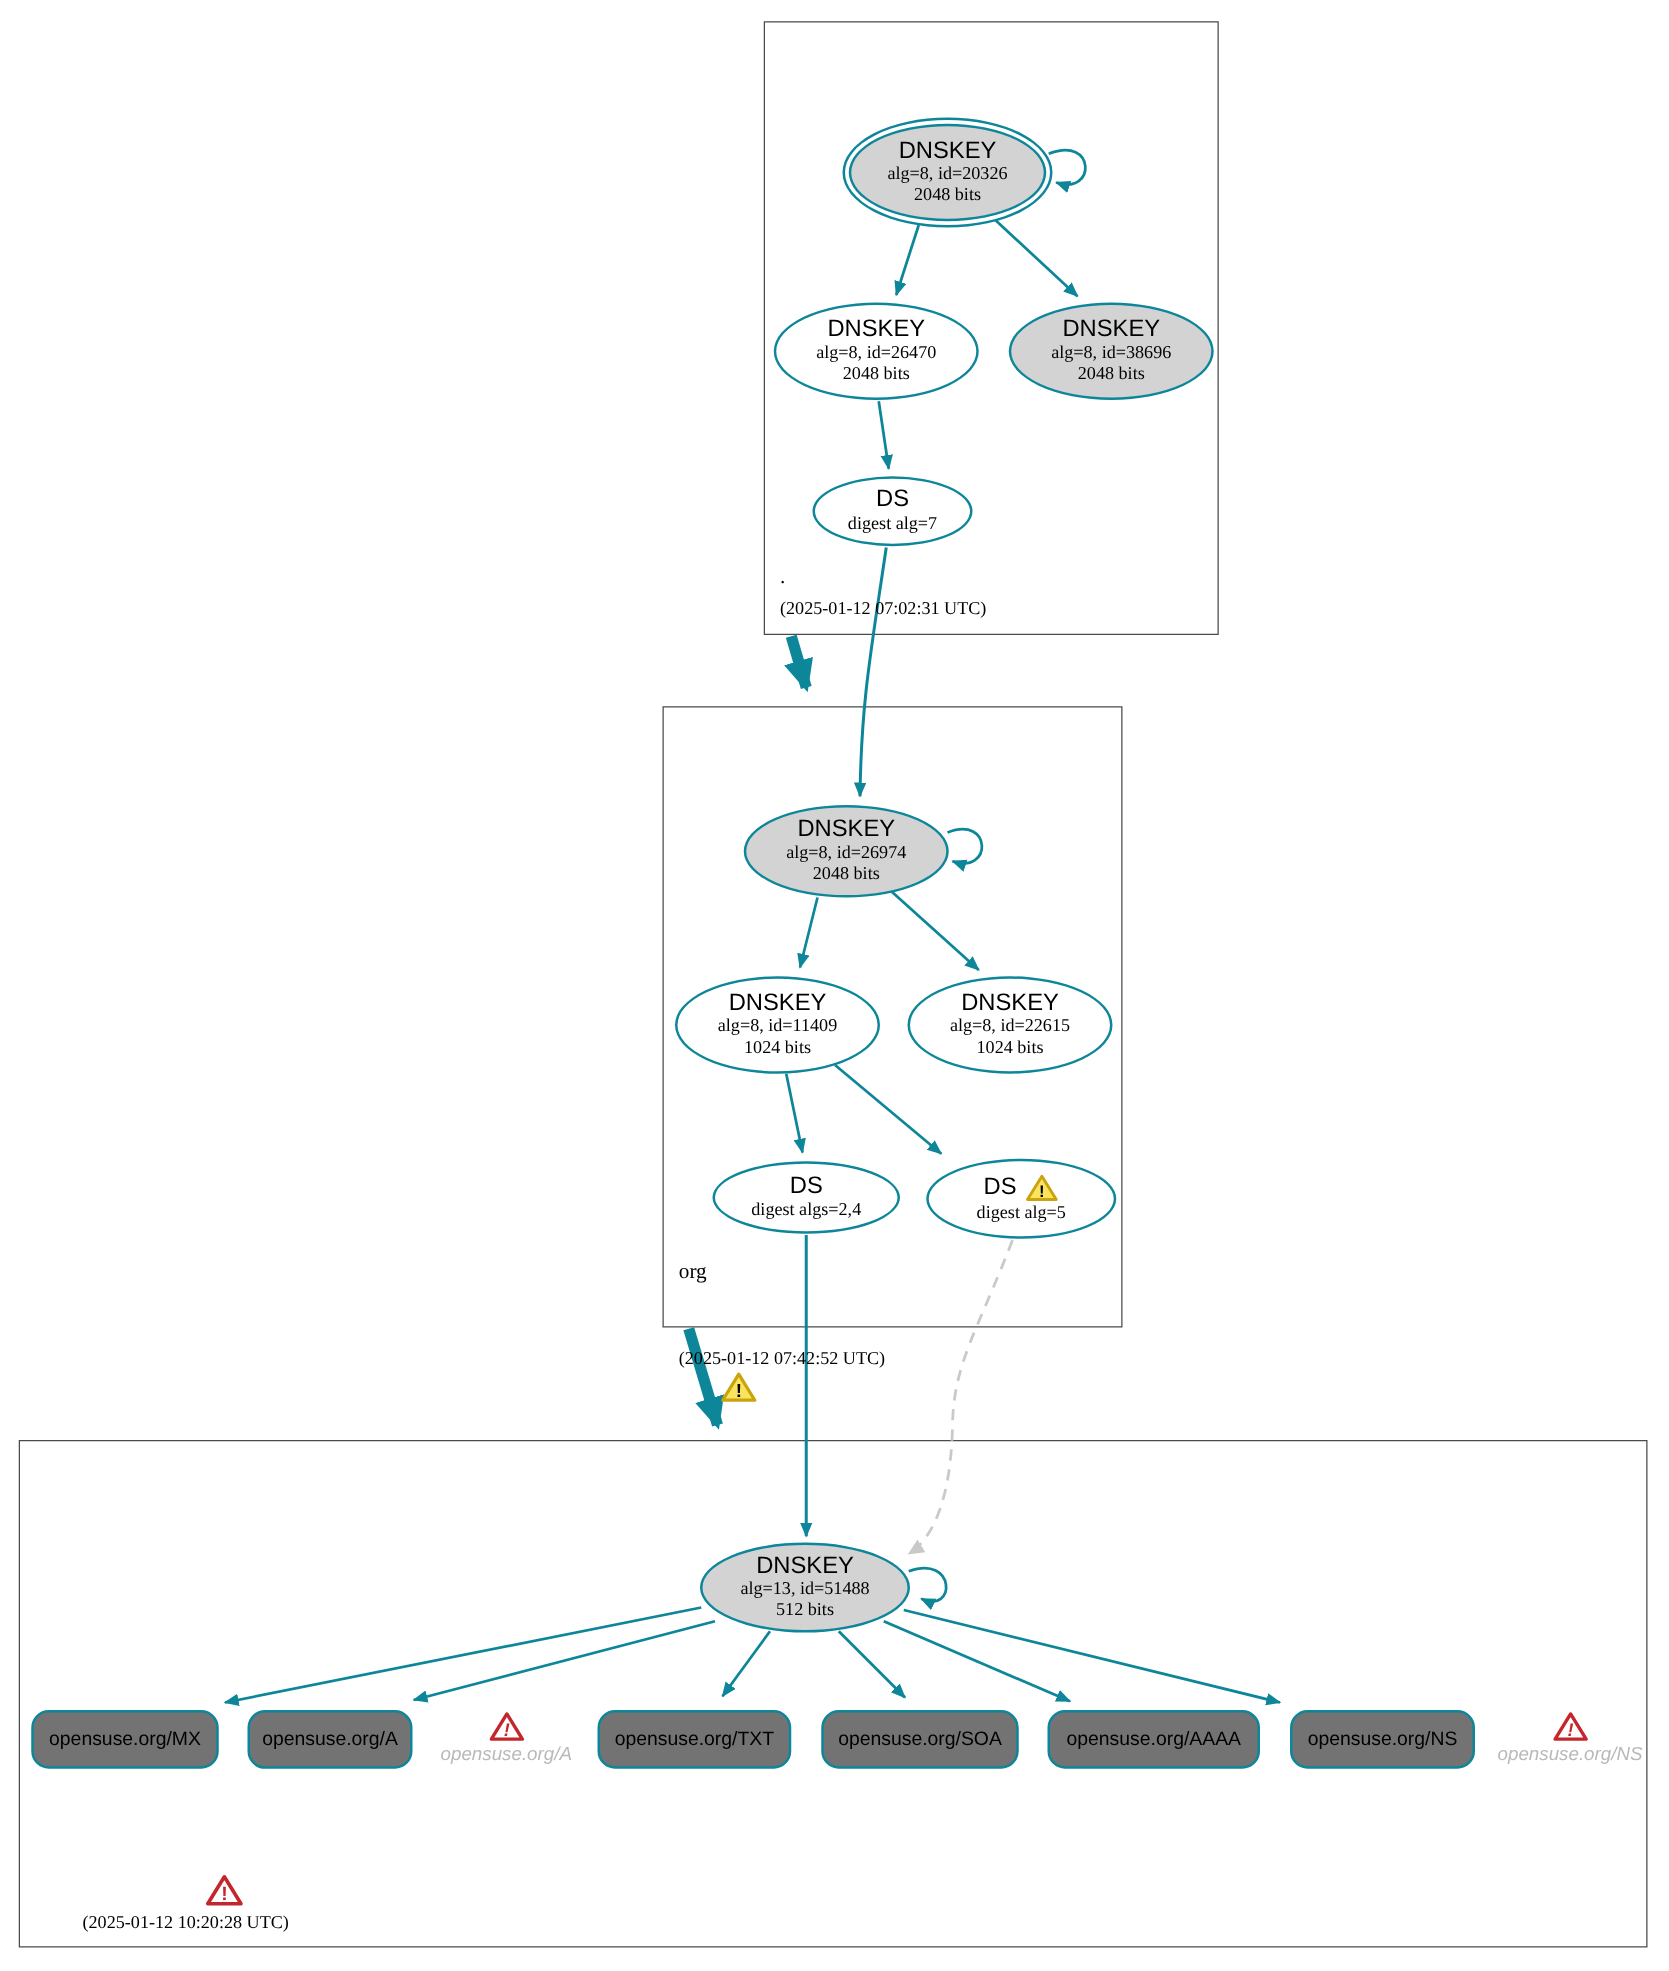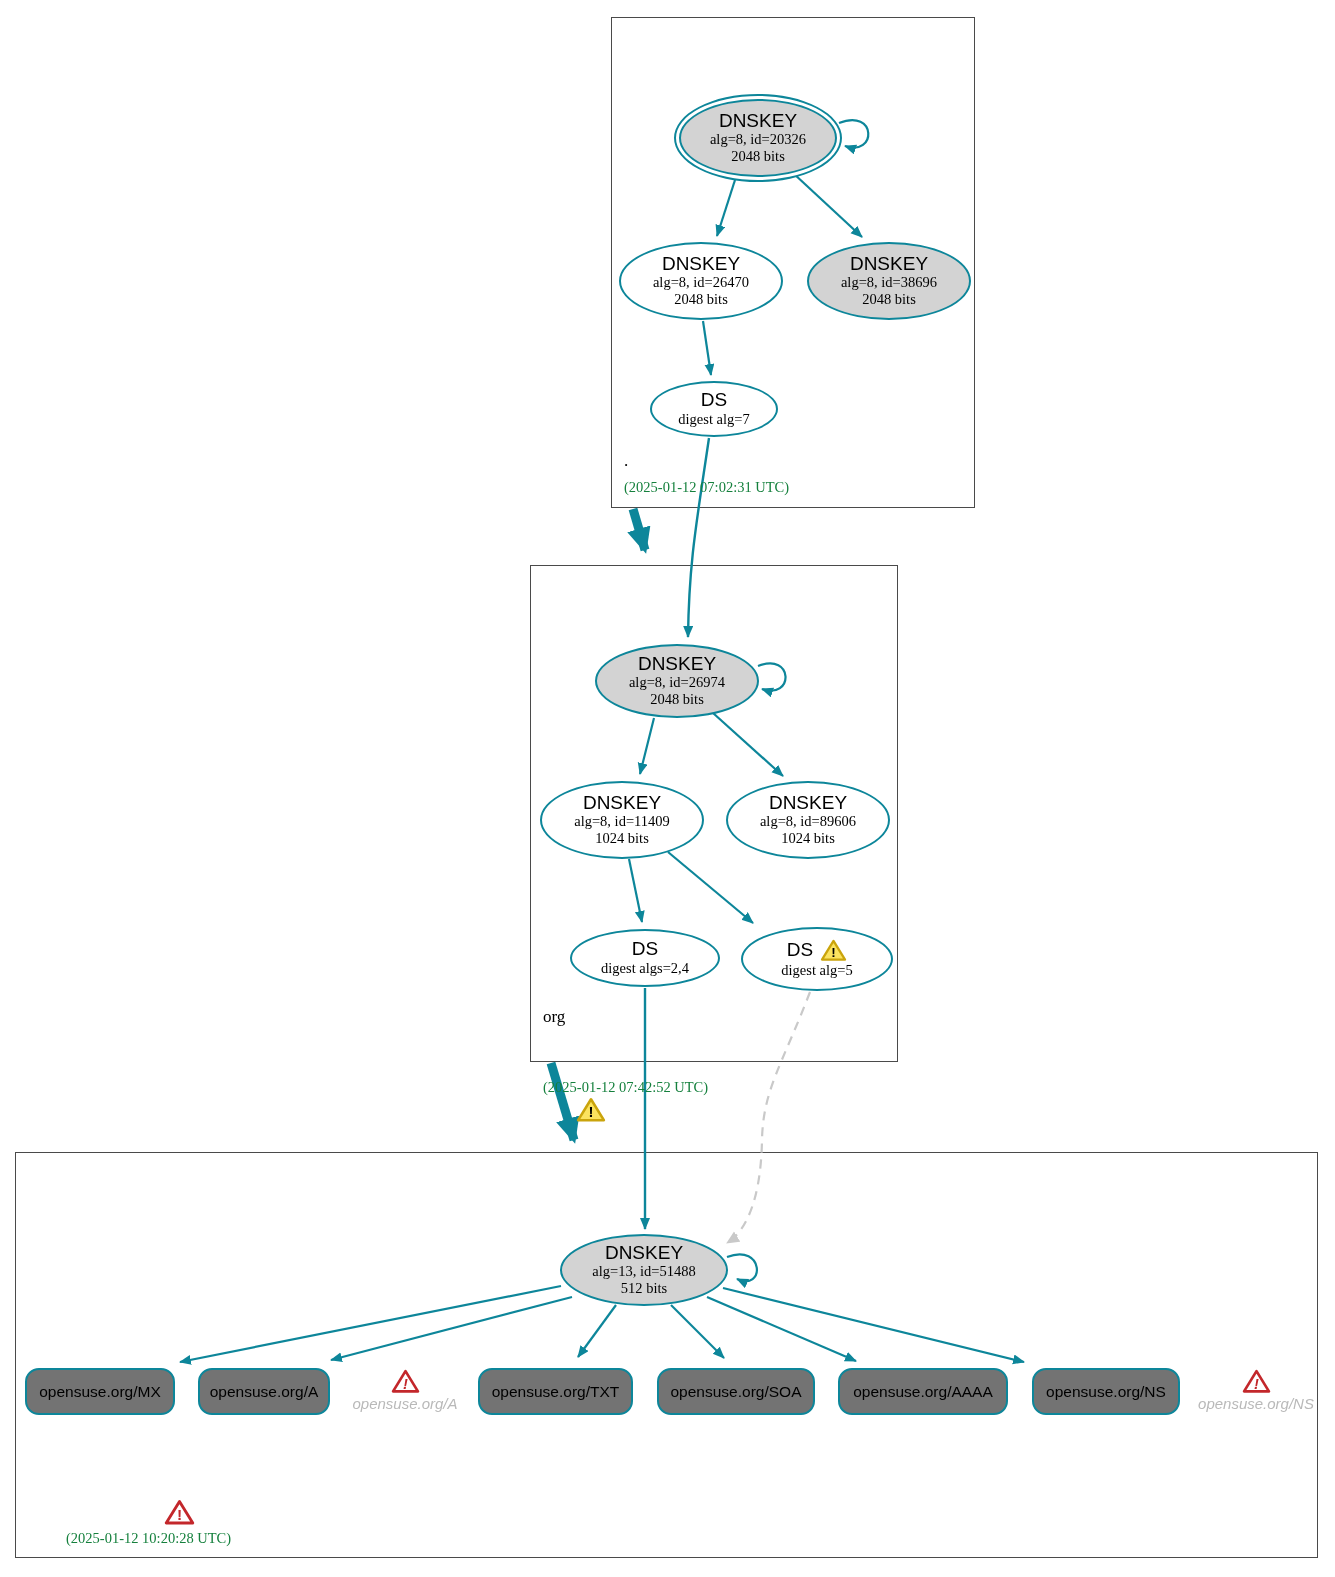--- a/index.html
+++ b/index.html
@@ -38,21 +38,21 @@
     font-size: 15.5px; color: #000;
   }
 
   .missing {
     position: absolute; z-index: 3;
     display: flex; flex-direction: column; align-items: center; gap: 1px;
     color: #b9b9b9; font-style: italic; font-size: 15px;
   }
 
   .zone-label { position: absolute; z-index: 3; font-family: "Liberation Serif", serif; font-size: 17px; color: #000; display: flex; align-items: flex-end; }
-  .zone-ts { position: absolute; z-index: 3; font-family: "Liberation Serif", serif; font-size: 14.5px; color: #15803d; white-space: nowrap; text-align: center; }
+  .zone-ts { position: absolute; z-index: 3; font-family: "Liberation Serif", serif; font-size: 14.5px; color: #000000; white-space: nowrap; text-align: center; }
 
   .icon-abs { position: absolute; z-index: 4; }
   svg.tri { display: block; }
 </style>
 </head>
 <body>
 
 <div class="canvas">
 
   <div class="zone-box" style="left:611px; top:17px; width:364px; height:491px;"></div>
@@ -148,21 +148,21 @@
         <span>DNSKEY</span>
       </div>
     <div class="node-detail">alg=8, id=11409</div>
     <div class="node-detail">1024 bits</div>
   </div>
 
   <div class="ellipse" style="left:726px; top:781px; width:164px; height:78px;">
     <div class="node-title">
         <span>DNSKEY</span>
       </div>
-    <div class="node-detail">alg=8, id=89606</div>
+    <div class="node-detail">alg=8, id=22615</div>
     <div class="node-detail">1024 bits</div>
   </div>
 
   <div class="ellipse" style="left:570px; top:929px; width:150px; height:58px;">
     <div class="node-title">
         <span>DS</span>
       </div>
     <div class="node-detail">digest algs=2,4</div>
   </div>
 

